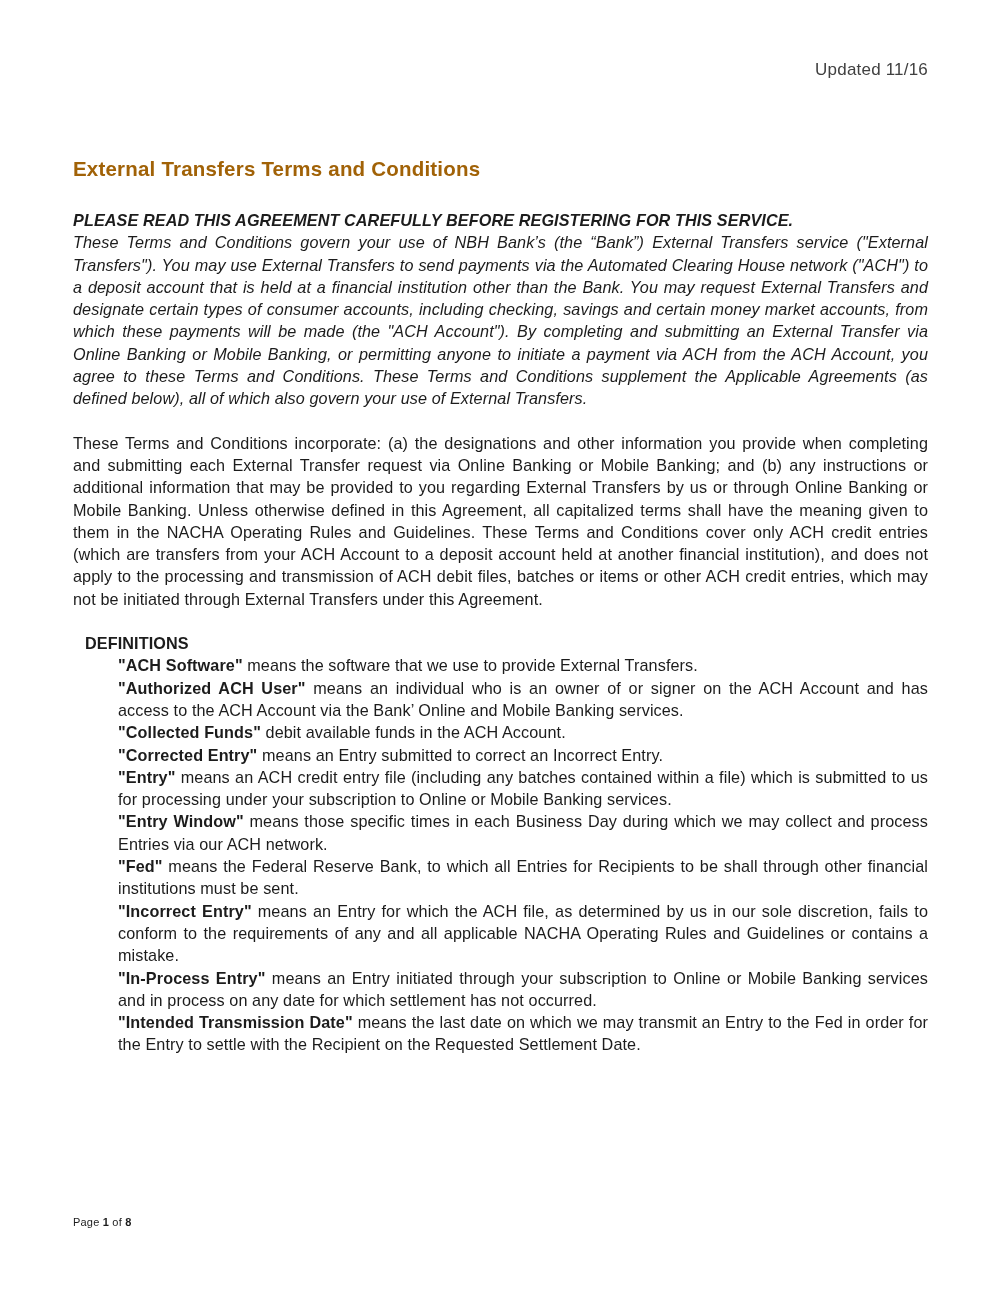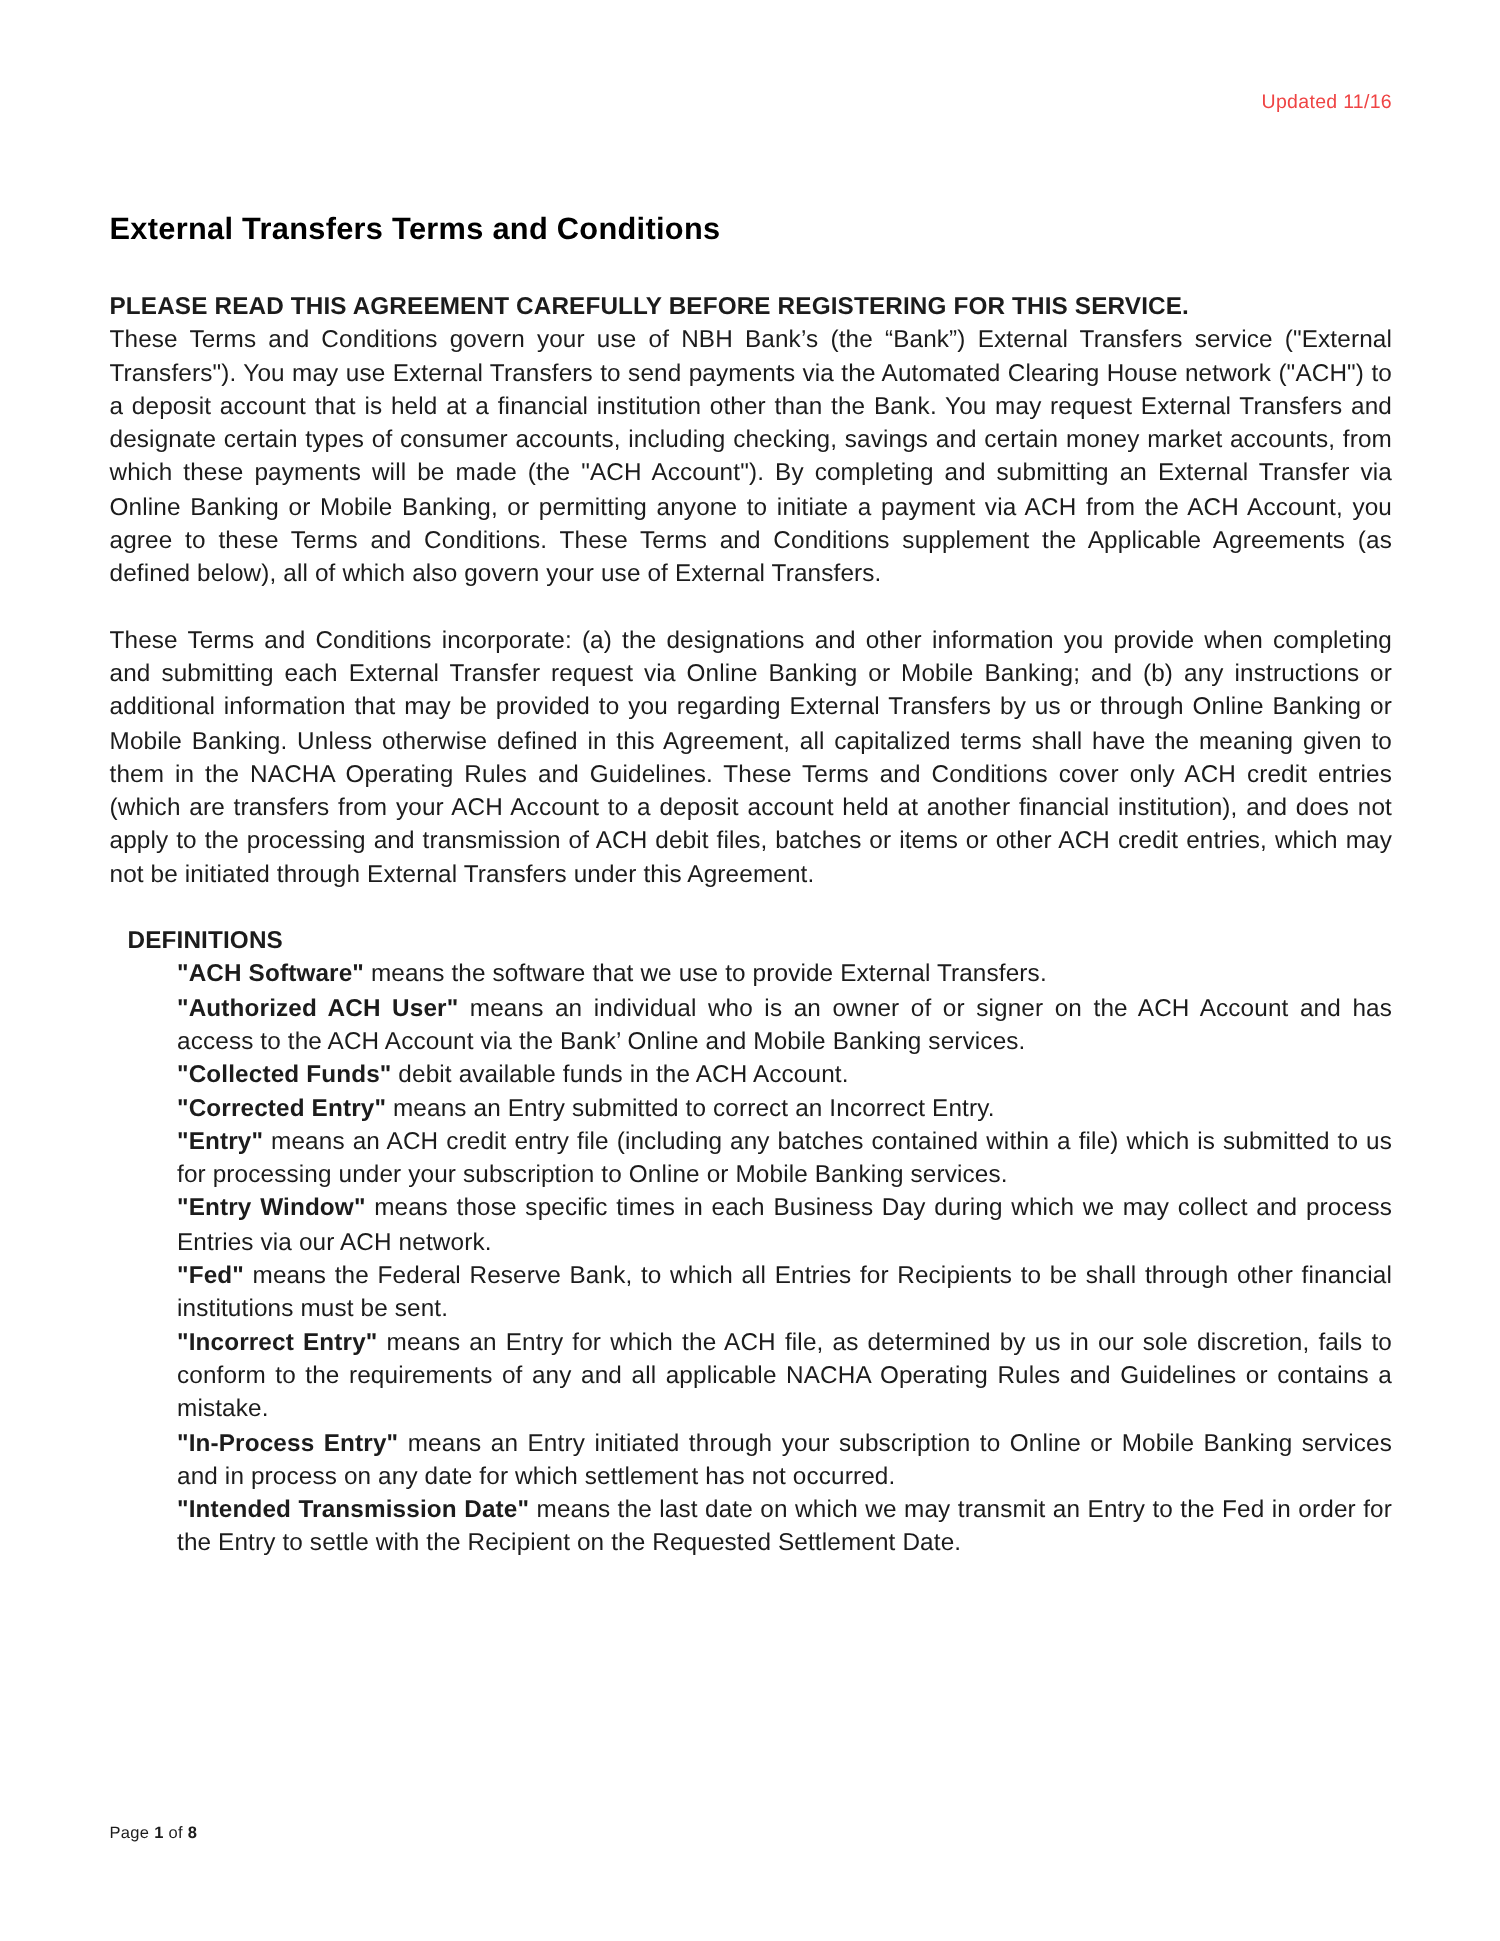--- a/index.html
+++ b/index.html
@@ -9,53 +9,53 @@
     height: 1294px;
     background: #ffffff;
     font-family: "Liberation Sans", sans-serif;
     color: #1c1c1c;
     overflow: hidden;
   }
   .updated {
     position: absolute;
     top: 60px;
     right: 72px;
-    font-size: 13px;
-    color: #ef4444;
+    font-size: 17px;
+    color: #404040;
     letter-spacing: 0.2px;
   }
   .content {
     position: absolute;
     left: 73px;
     right: 72px;
     top: 138px;
   }
   .doc-title {
-    color: #000000;
+    color: #a16207;
     font-size: 20.5px;
     font-weight: 700;
     line-height: 30px;
     letter-spacing: 0.2px;
-    margin: 0 0 25px 0;
+    margin: 16px 0 25px 0;
   }
   .doc-title .title-line { display: block; }
   .body-text {
     font-size: 16.2px;
     line-height: 22.3px;
     letter-spacing: 0.1px;
   }
   .intro-heading {
     font-weight: 700;
     margin: 0;
   }
   p.para {
     margin: 0 0 22px 0;
     text-align: justify;
   }
-  p.para.first { margin-top: 0; }
+  p.para.first { margin-top: 0; font-style: italic; }
   .definitions-heading {
     font-weight: 700;
     margin: 22px 0 0 12px;
   }
   .definitions-list { padding-left: 45px; }
   .def-entry { text-align: justify; }
   .def-term { font-weight: 700; }
   .footer {
     position: absolute;
     left: 73px;

